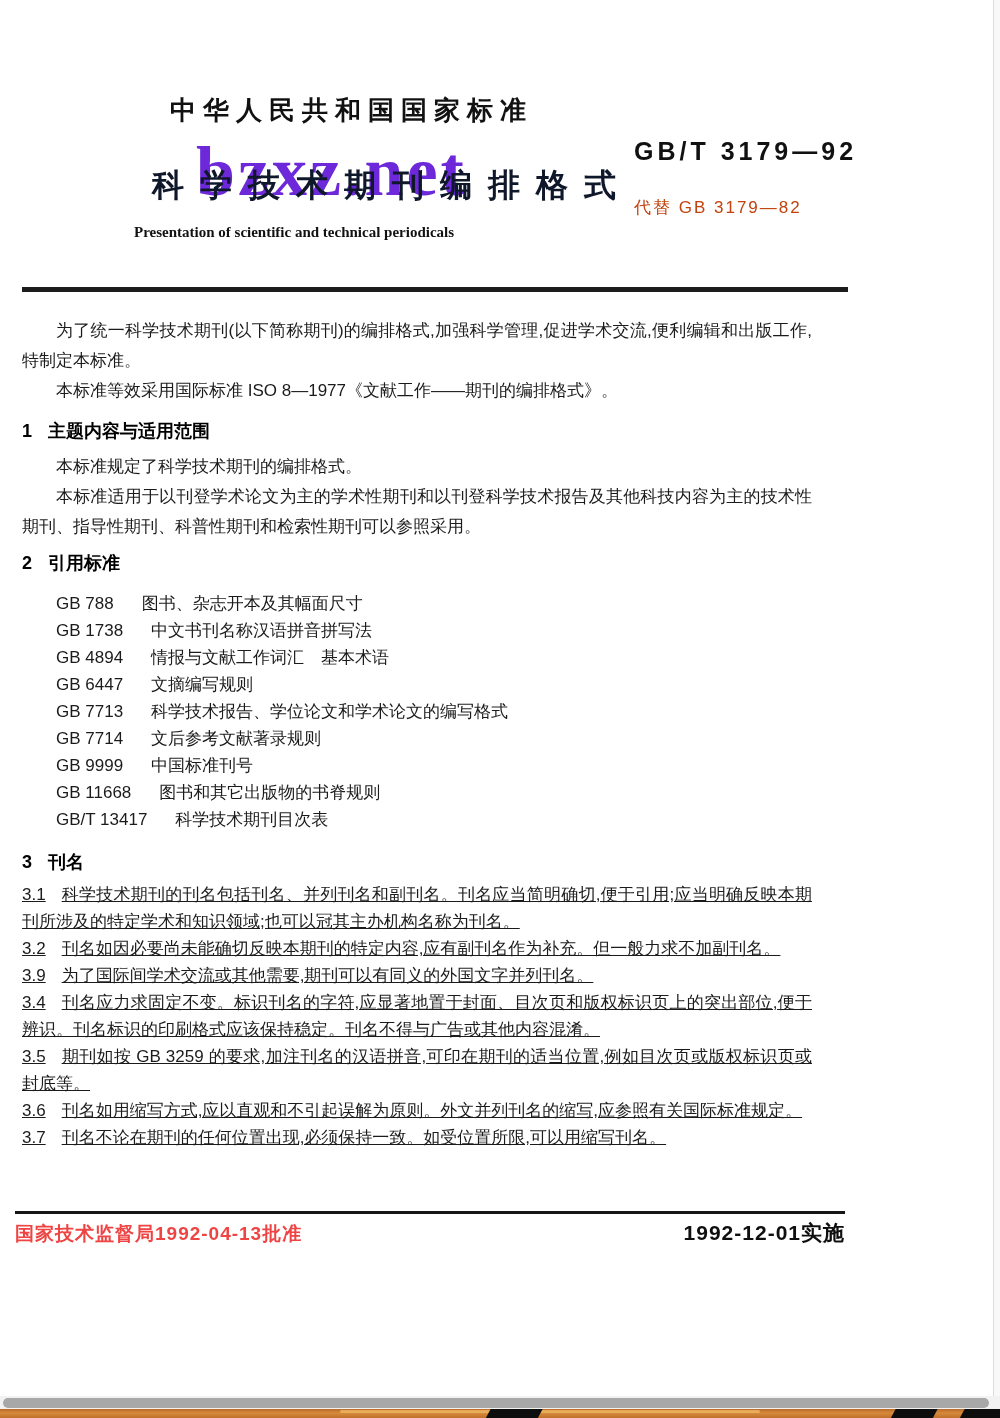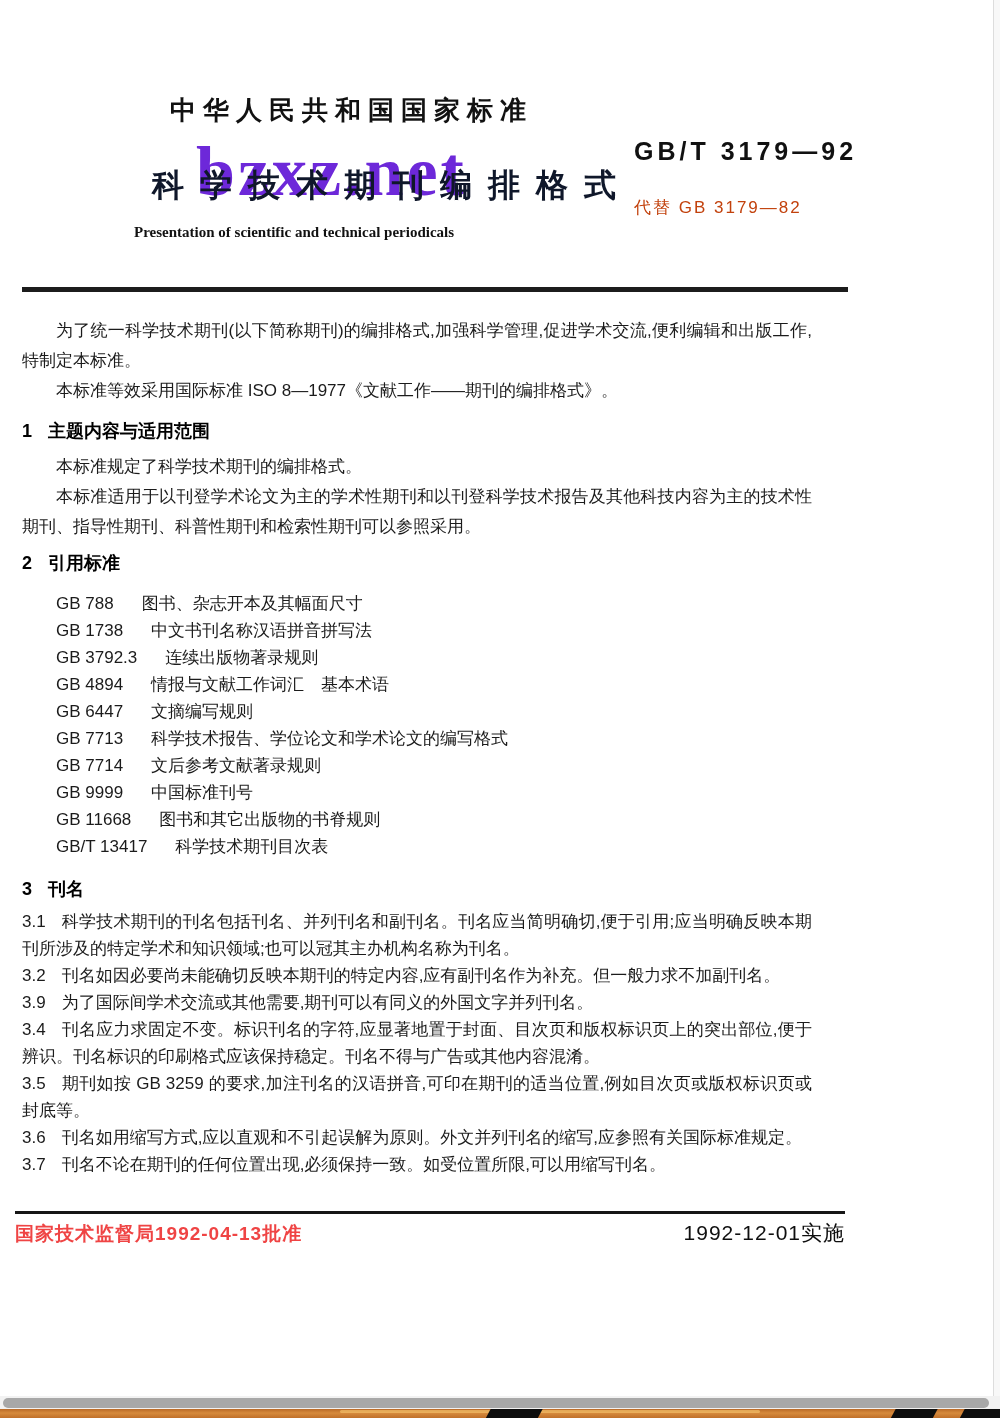--- a/index.html
+++ b/index.html
@@ -51,31 +51,31 @@
   .sec-heading{margin:0;font-size:18px;font-weight:bold;color:#000;line-height:26px;}
   .sec-heading .snum{margin-right:16px;}
   .h1{margin-top:12px;}
   .h2{margin-top:8px;}
   .h3{margin-top:16px;}
   .s1p1{margin-top:8px;}
   .refs{margin-top:14px;padding-left:34px;}
   .ref-row{line-height:27px;white-space:nowrap;}
   .ref-code{margin-right:28px;}
   .clauses{margin-top:6px;}
-  .clause{margin:0;line-height:27px;text-align:justify;}
+  .clause{margin:0;line-height:27px;text-align:justify;text-decoration:underline;}
   .clause .cnum{margin-right:16px;}
 
   
   .footer-rule{position:absolute;left:15px;top:1211px;width:830px;height:3px;background:#161616;}
   .footer-row{
     position:absolute;left:15px;top:1219px;width:830px;
     display:flex;justify-content:space-between;align-items:baseline;
   }
   .footer-approved{font-size:19px;font-weight:bold;letter-spacing:1px;color:#ef4444;}
-  .footer-implemented{font-size:21px;font-weight:normal;letter-spacing:1px;color:#0f0f0f;}
+  .footer-implemented{font-size:21px;font-weight:bold;letter-spacing:1px;color:#0f0f0f;}
 
   
   .h-scrollbar{position:absolute;left:0;top:1396px;width:1000px;height:13px;background:#f2f2f2;}
   .h-scroll-thumb{position:absolute;left:3px;top:2px;width:986px;height:10px;background:#a8a8a8;border-radius:5px;}
   .bottom-strip{
     position:absolute;left:0;top:1409px;width:1000px;height:9px;overflow:hidden;
     background:linear-gradient(180deg,#b96a28 0%,#d68a3c 45%,#c0702a 100%);
   }
   .strip-patch{position:absolute;top:-2px;height:14px;background:#0d0d0d;transform:skewX(-28deg);}
   .patch-1{left:488px;width:52px;}
@@ -106,21 +106,20 @@
     </div>
     <p class="para indent s1p1">本标准规定了科学技术期刊的编排格式。</p>
     <p class="para indent">本标准适用于以刊登学术论文为主的学术性期刊和以刊登科学技术报告及其他科技内容为主的技术性期刊、指导性期刊、科普性期刊和检索性期刊可以参照采用。</p>
 
     <div class="sec-heading h2">
       <span class="snum">2</span><span>引用标准</span>
     </div>
     <div class="refs">
       <div class="ref-row"><span class="ref-code">GB 788</span><span>图书、杂志开本及其幅面尺寸</span></div>
       <div class="ref-row"><span class="ref-code">GB 1738</span><span>中文书刊名称汉语拼音拼写法</span></div>
-      <div class="ref-row"><span class="ref-code">GB 3792.3</span><span>连续出版物著录规则</span></div>
       <div class="ref-row"><span class="ref-code">GB 4894</span><span>情报与文献工作词汇　基本术语</span></div>
       <div class="ref-row"><span class="ref-code">GB 6447</span><span>文摘编写规则</span></div>
       <div class="ref-row"><span class="ref-code">GB 7713</span><span>科学技术报告、学位论文和学术论文的编写格式</span></div>
       <div class="ref-row"><span class="ref-code">GB 7714</span><span>文后参考文献著录规则</span></div>
       <div class="ref-row"><span class="ref-code">GB 9999</span><span>中国标准刊号</span></div>
       <div class="ref-row"><span class="ref-code">GB 11668</span><span>图书和其它出版物的书脊规则</span></div>
       <div class="ref-row"><span class="ref-code">GB/T 13417</span><span>科学技术期刊目次表</span></div>
     </div>
 
     <div class="sec-heading h3">

